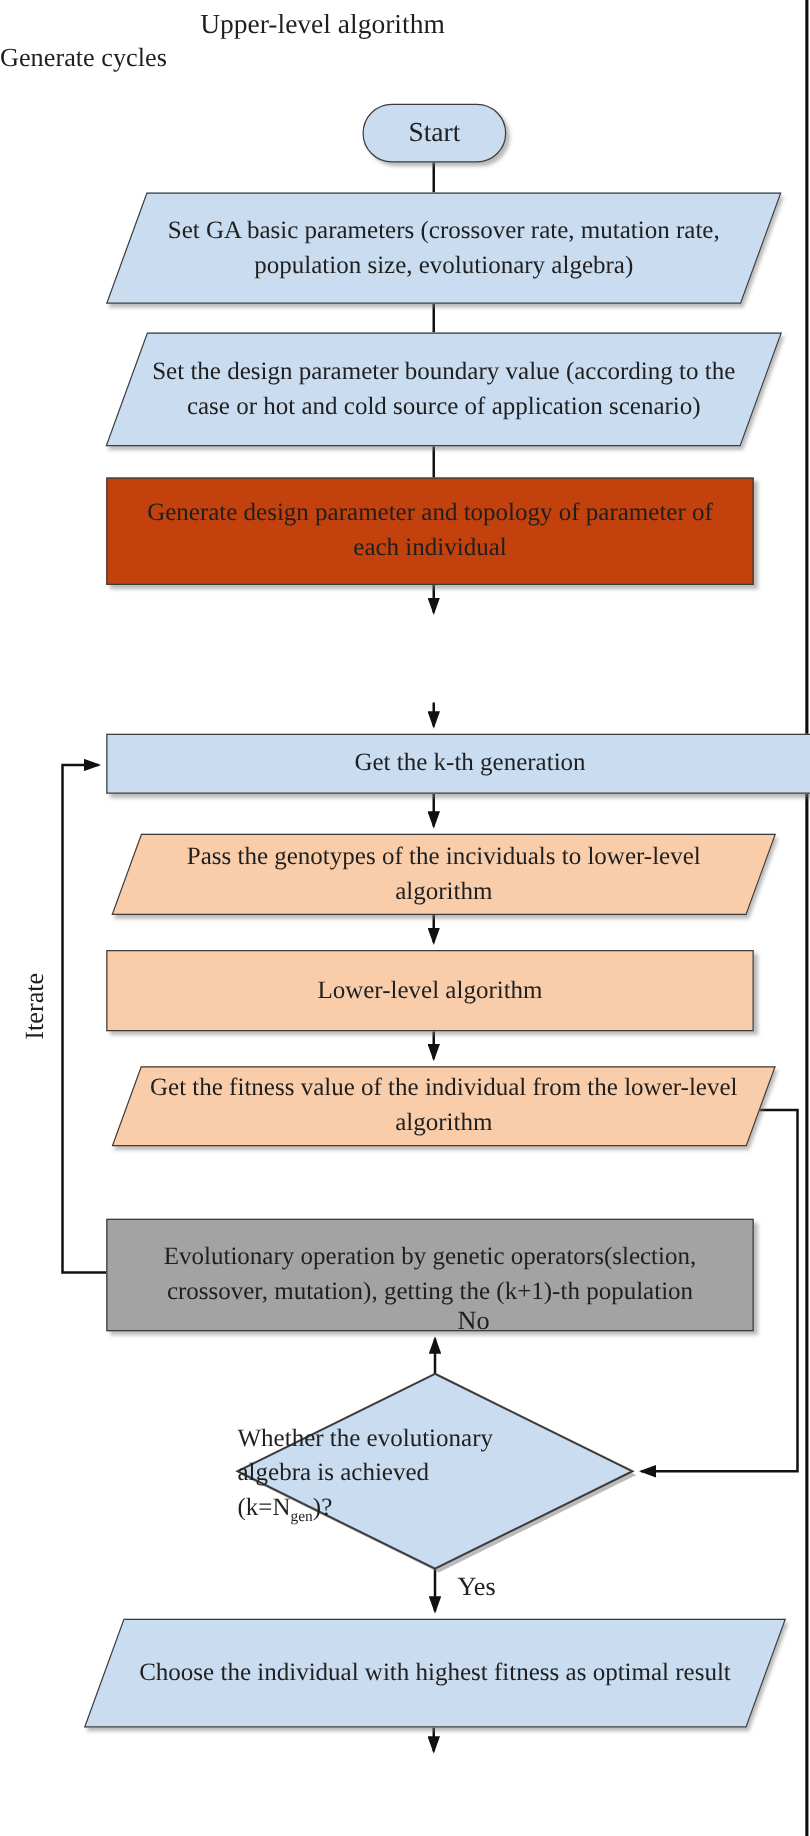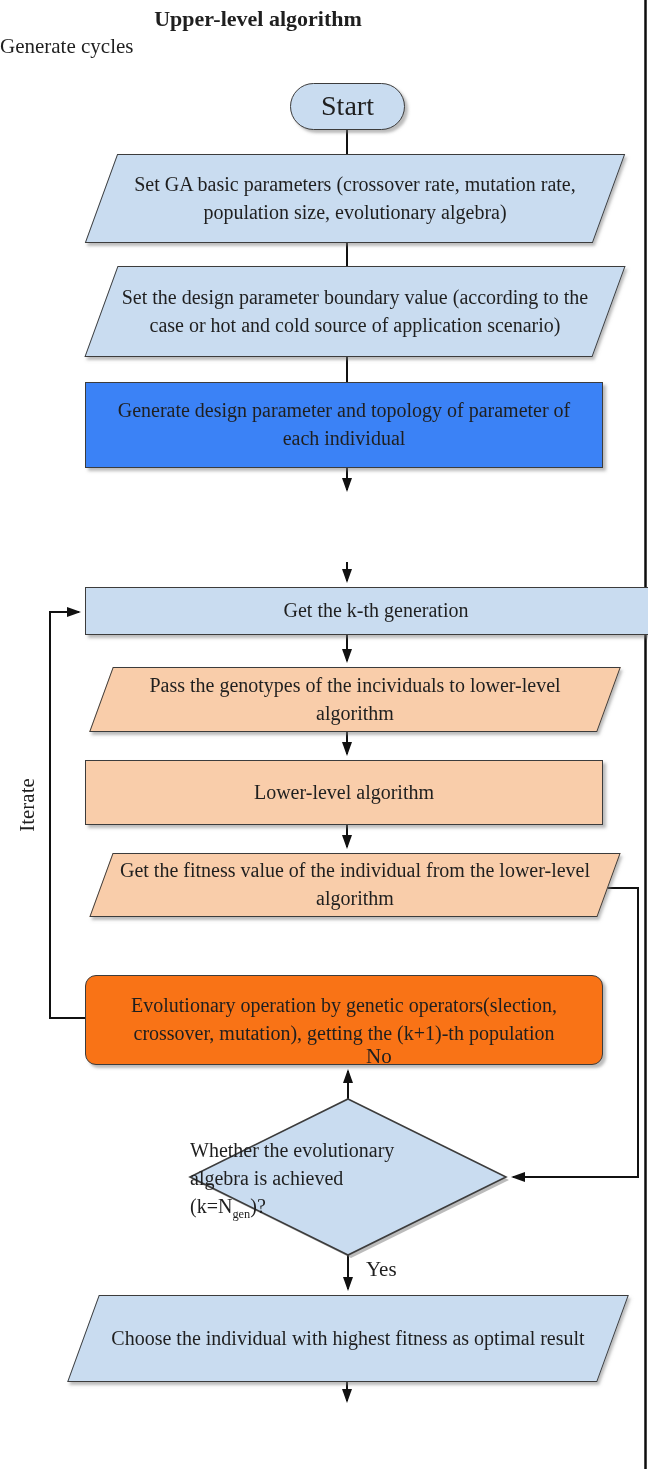--- a/index.html
+++ b/index.html
@@ -8,34 +8,34 @@
     font-family:"Liberation Serif","DejaVu Serif",serif;
     color:#1f1f1f;overflow:hidden;background:#ffffff;
   }
   .layer{position:absolute;left:0;top:0;}
   .shape{
     position:absolute;display:flex;align-items:center;justify-content:center;
     text-align:center;border:1.6px solid #3c3c3c;box-sizing:border-box;
     box-shadow:3px 3px 3px rgba(120,120,120,0.5);
     font-size:20px;line-height:1.38;
   }
-  .stadium{border-radius:24px;font-size:28px;}
+  .stadium{border-radius:24px;font-size:22px;}
   .para{transform:skewX(-20deg);}
   .para-inner{
     transform:skewX(20deg);width:100%;height:100%;
     display:flex;align-items:center;justify-content:center;text-align:center;
     padding:0 10px;box-sizing:border-box;
   }
   .rect-inner{padding:0 14px;}
   .txt-overlay{
     position:absolute;display:flex;flex-direction:column;align-items:flex-start;justify-content:center;
     text-align:center;font-size:20px;line-height:1.38;
   }
   .flow-title{position:absolute;left:0;top:6px;width:516px;text-align:center;
-    font-weight:bold;font-size:22px;}
+    font-weight:normal;font-size:22px;}
   .flow-subtitle{position:absolute;left:0;top:34px;width:648px;text-align:left;font-size:21px;}
   .edge-label{position:absolute;font-size:21px;}
   .iterate-label{
     position:absolute;left:-8px;top:790px;width:76px;height:30px;
     transform:rotate(-90deg);text-align:center;font-size:21px;
   }
   sub{font-size:0.62em;}
   svg line, svg polyline{stroke:#111111;stroke-width:2;fill:none;}
   svg .shape-stroke{stroke:#3c3c3c;stroke-width:1.6;}
   svg .shadow{fill:rgba(120,120,120,0.5);stroke:none;}
@@ -87,42 +87,42 @@
   </div>
 
   <div class="shape para" style="left: 101px; top: 154px; width: 508px; height: 89px; background-color: rgb(201, 220, 240);">
     <div class="para-inner">Set GA basic parameters (crossover rate, mutation rate, population size, evolutionary algebra)</div>
   </div>
 
   <div class="shape para" style="left: 101px; top: 266px; width: 508px; height: 91px; background-color: rgb(201, 220, 240);">
     <div class="para-inner">Set the design parameter boundary value (according to the case or hot and cold source of application scenario)</div>
   </div>
 
-  <div class="shape" style="left: 85px; top: 382px; width: 518px; height: 86px; background-color: #3b82f6;">
+  <div class="shape" style="left: 85px; top: 382px; width: 518px; height: 86px; background-color: #c2410c;">
     <div class="rect-inner">Generate design parameter and topology of parameter of each individual</div>
   </div>
 
 
   <div class="shape" style="left: 85px; top: 587px; width: 582px; height: 48px; background-color: rgb(201, 220, 240);">
     <div class="rect-inner">Get the k-th generation</div>
   </div>
 
   <div class="shape para" style="left: 101px; top: 667px; width: 508px; height: 65px; background-color: rgb(249, 205, 170);">
     <div class="para-inner">Pass the genotypes of the incividuals to lower-level algorithm</div>
   </div>
 
   <div class="shape" style="left: 85px; top: 760px; width: 518px; height: 65px; background-color: rgb(249, 205, 170);">
     <div class="rect-inner">Lower-level algorithm</div>
   </div>
 
   <div class="shape para" style="left: 101px; top: 853px; width: 508px; height: 64px; background-color: rgb(249, 205, 170);">
     <div class="para-inner">Get the fitness value of the individual from the lower-level algorithm</div>
   </div>
 
-  <div class="shape" style="left: 85px; top: 975px; width: 518px; height: 90px; background-color: #f97316; border-radius: 11px;">
+  <div class="shape" style="left: 85px; top: 975px; width: 518px; height: 90px; background-color: #a3a3a3;">
     <div class="rect-inner">Evolutionary operation by genetic operators(slection, crossover, mutation), getting the (k+1)-th population</div>
   </div>
 
   <div class="txt-overlay" style="left:190px;top:1135px;width:316px;height:90px;">
     <span>Whether the evolutionary</span>
     <span>algebra is achieved</span>
     <span><span>(k=N</span><sub>gen</sub><span>)?</span></span>
   </div>
 
   <div class="shape para" style="left: 83px; top: 1295px; width: 530px; height: 87px; background-color: rgb(201, 220, 240);">

